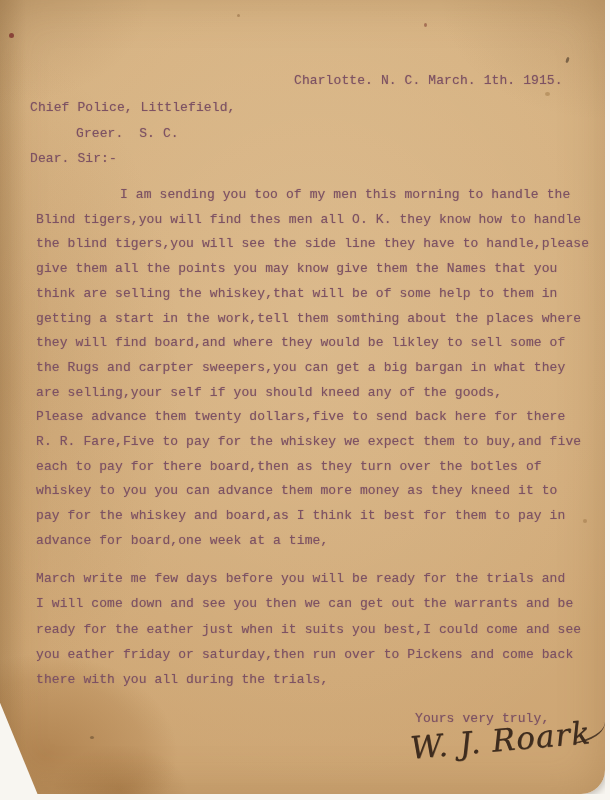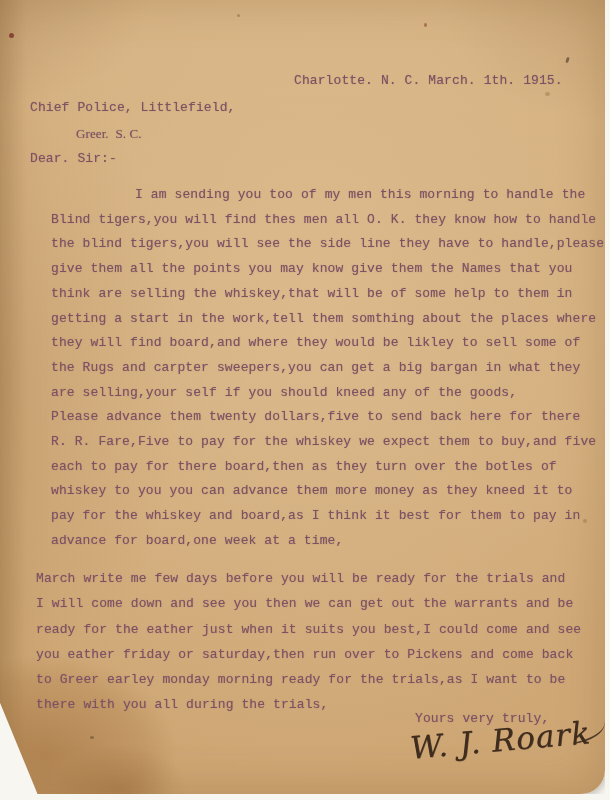--- a/index.html
+++ b/index.html
@@ -44,25 +44,25 @@
     font-size: 13px;
     letter-spacing: 0.1px;
   }
   .txt {
     position: absolute;
     white-space: pre;
     text-shadow: 0 0 1px rgba(125,82,99,0.55);
   }
   .dateline   { left: 294px; top: 73px;  }
   .addr1      { left: 30px;  top: 100px; }
-  .addr2      { left: 76px;  top: 126px; font-family: Liberation Serif, serif; }
+  .addr2      { left: 76px;  top: 126px; }
   .salutation { left: 30px;  top: 151px; }
   .para { position: absolute; text-shadow: 0 0 1px rgba(125,82,99,0.55); }
   .para .line { white-space: pre; }
-  .para1 { left: 36px; top: 183px; line-height: 24.7px; margin-left: 15px; }
+  .para1 { left: 36px; top: 183px; line-height: 24.7px; }
   .para1 .line:first-child { text-indent: 84px; }
   .para2 { left: 36px; top: 566px; line-height: 25.3px; }
   .closing { left: 391px; top: 711px; margin-left: 24px; }
   .signature {
     position: absolute;
     left: 410px; top: 722px;
     font-family: "DejaVu Serif", serif;
     font-style: italic;
     font-size: 31px;
     letter-spacing: 1px;
@@ -115,21 +115,20 @@
         <div class="line">each to pay for there board,then as they turn over the botles of</div>
         <div class="line">whiskey to you you can advance them more money as they kneed it to</div>
         <div class="line">pay for the whiskey and board,as I think it best for them to pay in</div>
         <div class="line">advance for board,one week at a time,</div>
       </div>
     <div class="para para2">
         <div class="line">March write me few days before you will be ready for the trials and</div>
         <div class="line">I will come down and see you then we can get out the warrants and be</div>
         <div class="line">ready for the eather just when it suits you best,I could come and see</div>
         <div class="line">you eather friday or saturday,then run over to Pickens and come back</div>
-        <div class="line">to Greer earley monday morning ready for the trials,as I want to be</div>
         <div class="line">there with you all during the trials,</div>
       </div>
 
     <div class="txt closing">Yours very truly,</div>
     <div class="signature">W. J. Roark</div>
 
     <div class="speck speck-1"></div>
     <div class="speck speck-2"></div>
     <div class="speck speck-3"></div>
     <div class="speck speck-4"></div>

